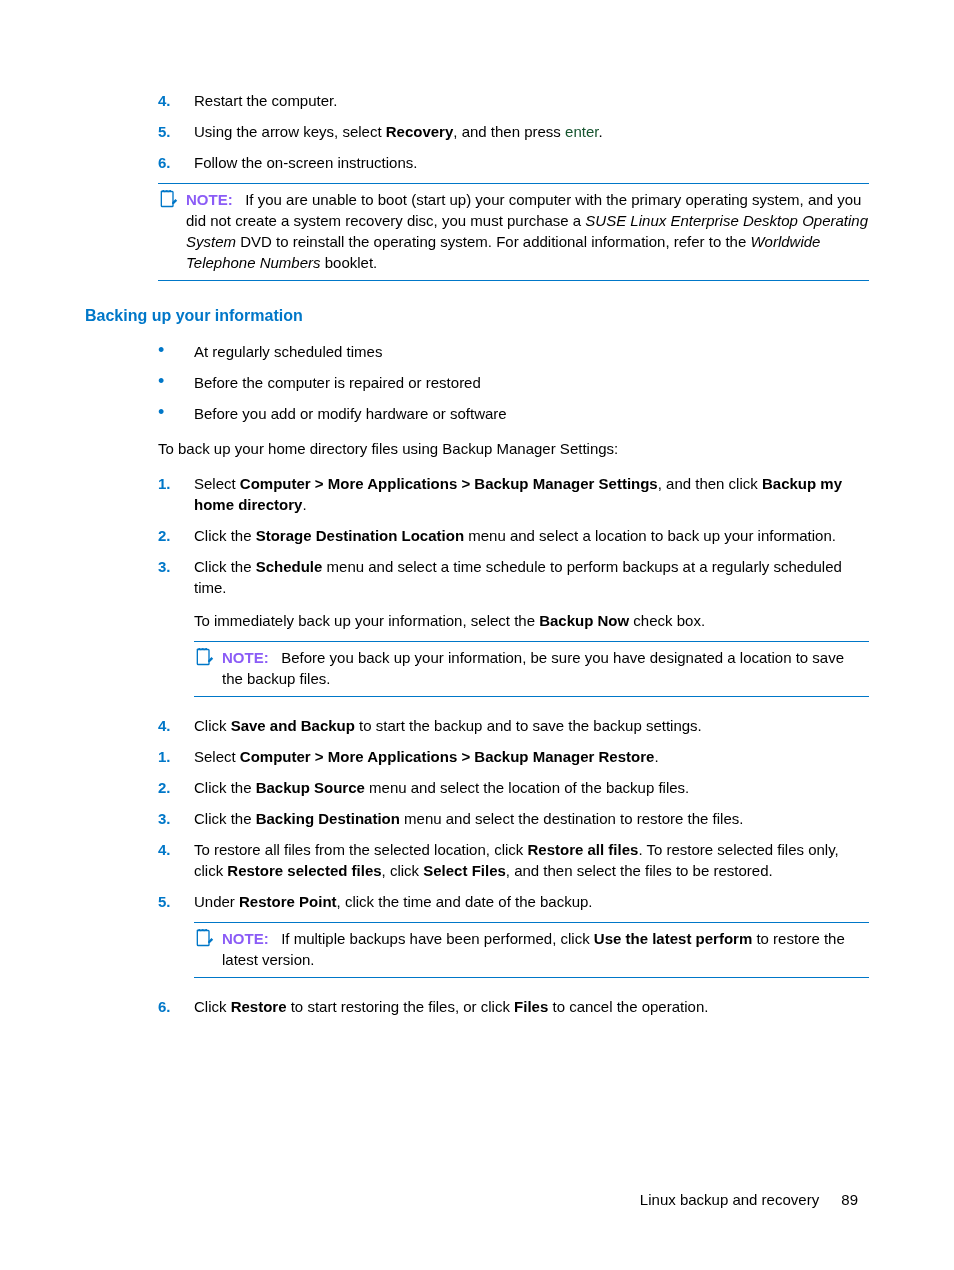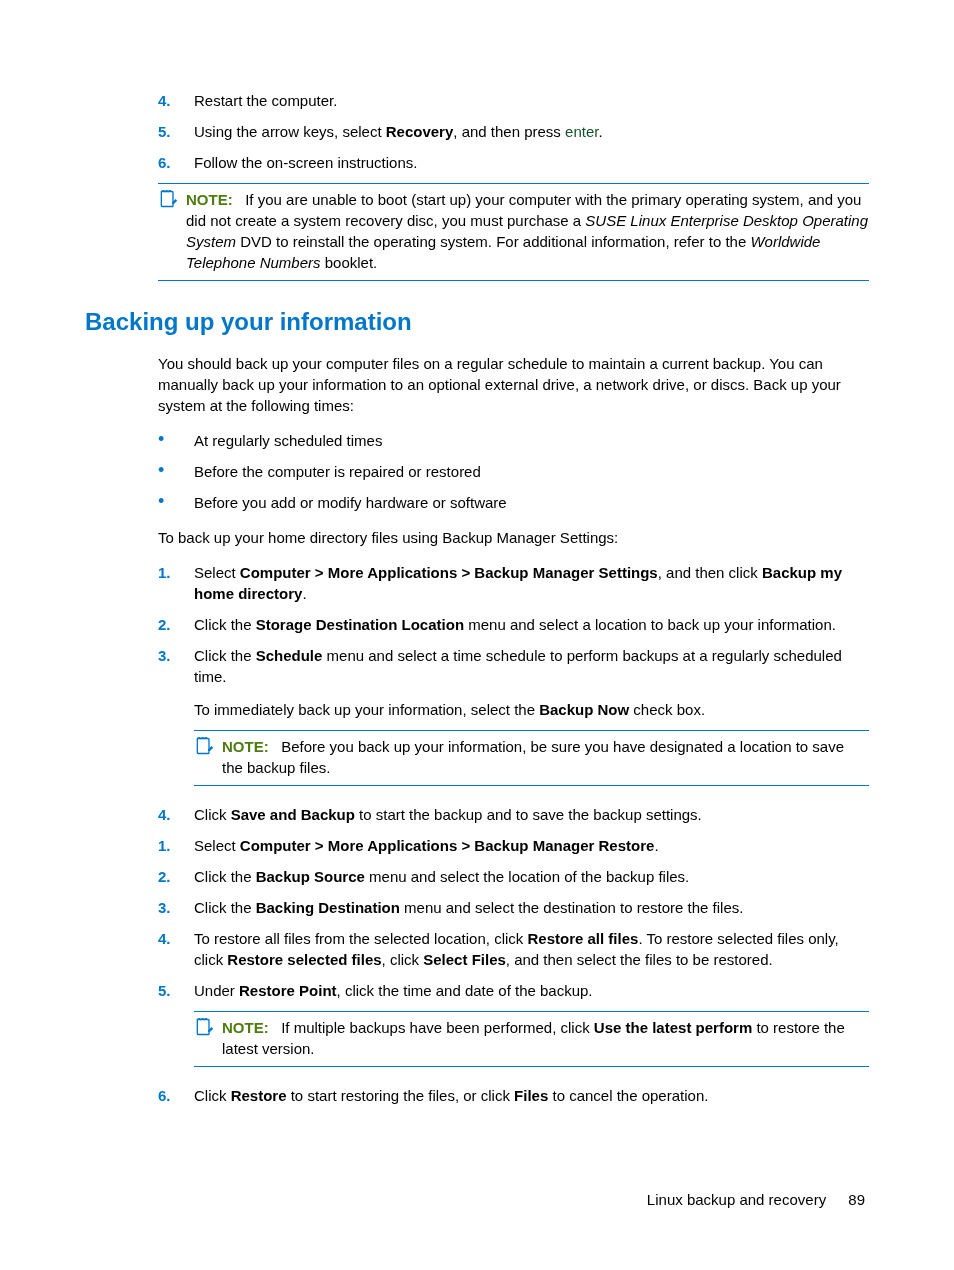--- a/index.html
+++ b/index.html
@@ -48,36 +48,36 @@
   }
   .notebox.indent { margin-left: 36px; }
   .notebox .icon {
     flex-shrink: 0;
     width: 24px;
     margin-right: 4px;
     color: #0077c8;
   }
   .notebox .icon svg { width: 20px; height: 20px; display: block; }
   .notebox .body { flex: 1; }
-  .note-label { color: #4d7c0f; font-weight: bold; }
+  .note-label { color: #8b5cf6; font-weight: bold; }
   h2.section {
     color: #0077c8;
-    font-size: 24px;
+    font-size: 16px;
     font-weight: bold;
     margin: 24px 0 14px 0;
   }
   .para { margin: 0 0 14px 0; }
   .bold { font-weight: bold; }
   .italic { font-style: italic; }
   .blue { color: #14532d; }
   .after-num { margin: 12px 0 10px 36px; }
   .footer {
     position: absolute;
     bottom: 60px;
-    right: 89px;
+    right: 96px;
     font-size: 15px;
   }
   .footer .pg { margin-left: 18px; }
 </style>
 </head>
 <body>
 
 <div class="page">
 
   <div class="content">
@@ -110,21 +110,20 @@
         &nbsp;&nbsp;<span>If you are unable to boot (start up) your computer with the primary operating system, and you did not create a system recovery disc, you must purchase a <span class="italic">SUSE Linux Enterprise Desktop Operating System</span> DVD to reinstall the operating system. For additional information, refer to the <span class="italic">Worldwide Telephone Numbers</span> booklet.</span>
       </span>
     </div>
 
   </div>
 
   <h2 class="section">Backing up your information</h2>
 
   <div class="content">
 
-    <p class="para">You should back up your computer files on a regular schedule to maintain a current backup. You can manually back up your information to an optional external drive, a network drive, or discs. Back up your system at the following times:</p>
 
     <ul class="ul-list" id="bullets">
         <li>
           <span class="bullet">•</span>
           <span class="txt">At regularly scheduled times</span>
         </li>
         <li>
           <span class="bullet">•</span>
           <span class="txt">Before the computer is repaired or restored</span>
         </li>

